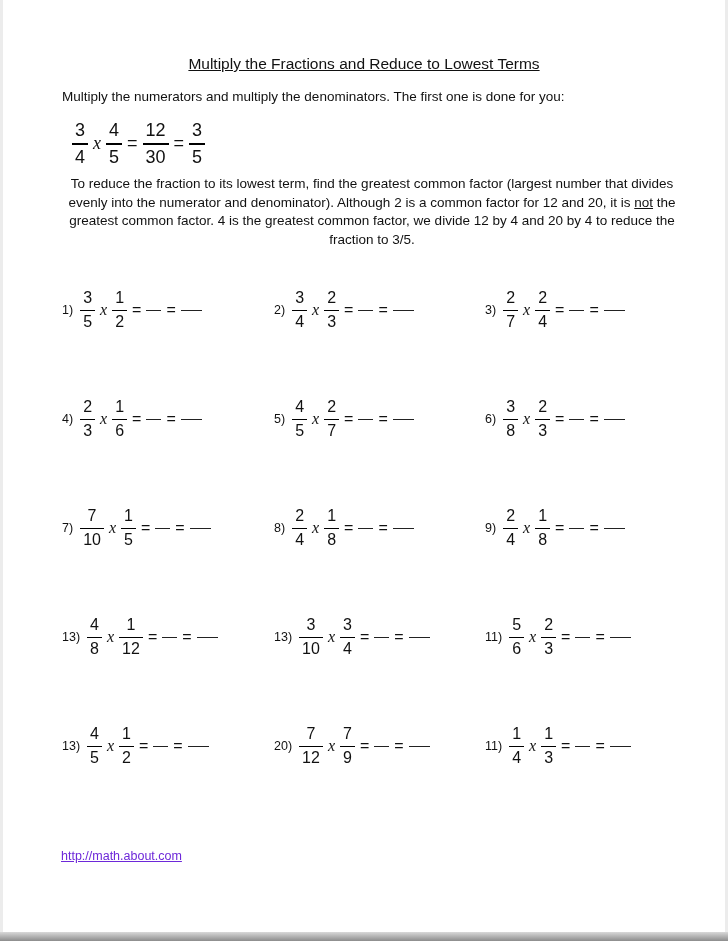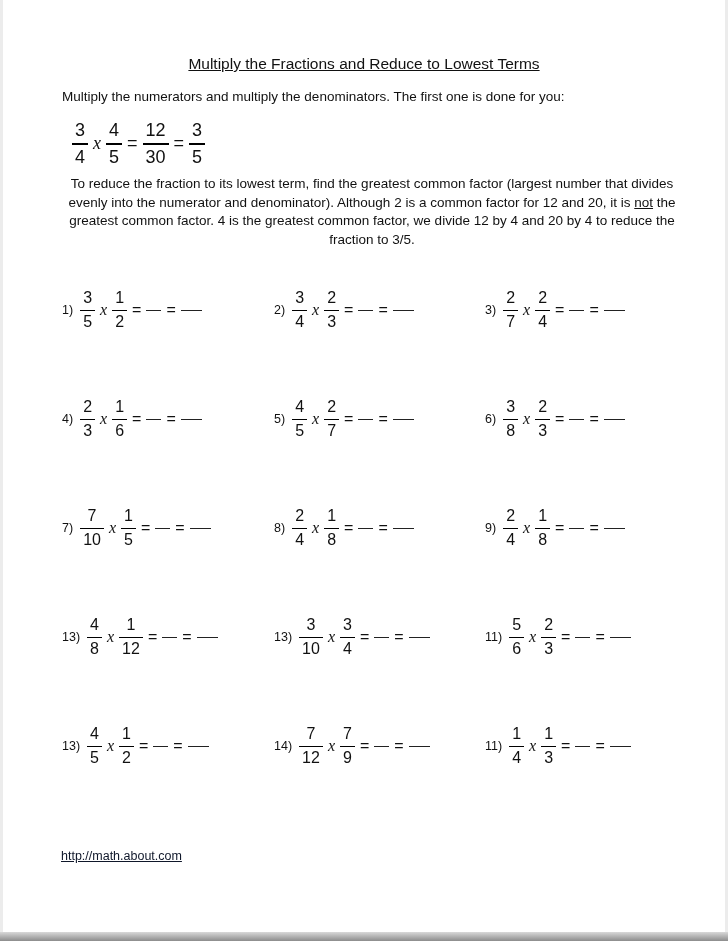--- a/index.html
+++ b/index.html
@@ -55,21 +55,21 @@
     font-style:italic; margin:0 5px; font-size:16px;
   }
   .example .times { font-size:18px; }
   .eq { margin:0 5px; }
   .blank { display:inline-block; height:1.5px; background:#222; }
   .b1 { width:15px; }
   .b2 { width:21px; }
 
   .footer-link {
     position:absolute; left:58px; top:849px;
-    font-size:12.5px; color:#0f172a; text-decoration:underline; cursor:pointer;
+    font-size:12.5px; color:#6d28d9; text-decoration:underline; cursor:pointer;
   }
   .name-row {
     position:absolute; left:379px; top:847px;
     font-size:12.5px; display:flex; align-items:flex-end;
   }
   .name-line {
     display:inline-block; width:246px; height:13px;
     border-bottom:1px solid #000; margin-left:5px;
   }
 </style>
@@ -323,21 +323,21 @@
       <span class="num">1</span>
       <span class="den">2</span>
     </span>
     <span class="eq">=</span>
     <span class="blank b1"></span>
     <span class="eq">=</span>
     <span class="blank b2"></span>
   </div>
 
   <div class="problem">
-    <span class="plabel">14)</span>
+    <span class="plabel">20)</span>
     <span class="frac">
       <span class="num">7</span>
       <span class="den">12</span>
     </span>
     <span class="times">x</span>
     <span class="frac">
       <span class="num">7</span>
       <span class="den">9</span>
     </span>
     <span class="eq">=</span>

